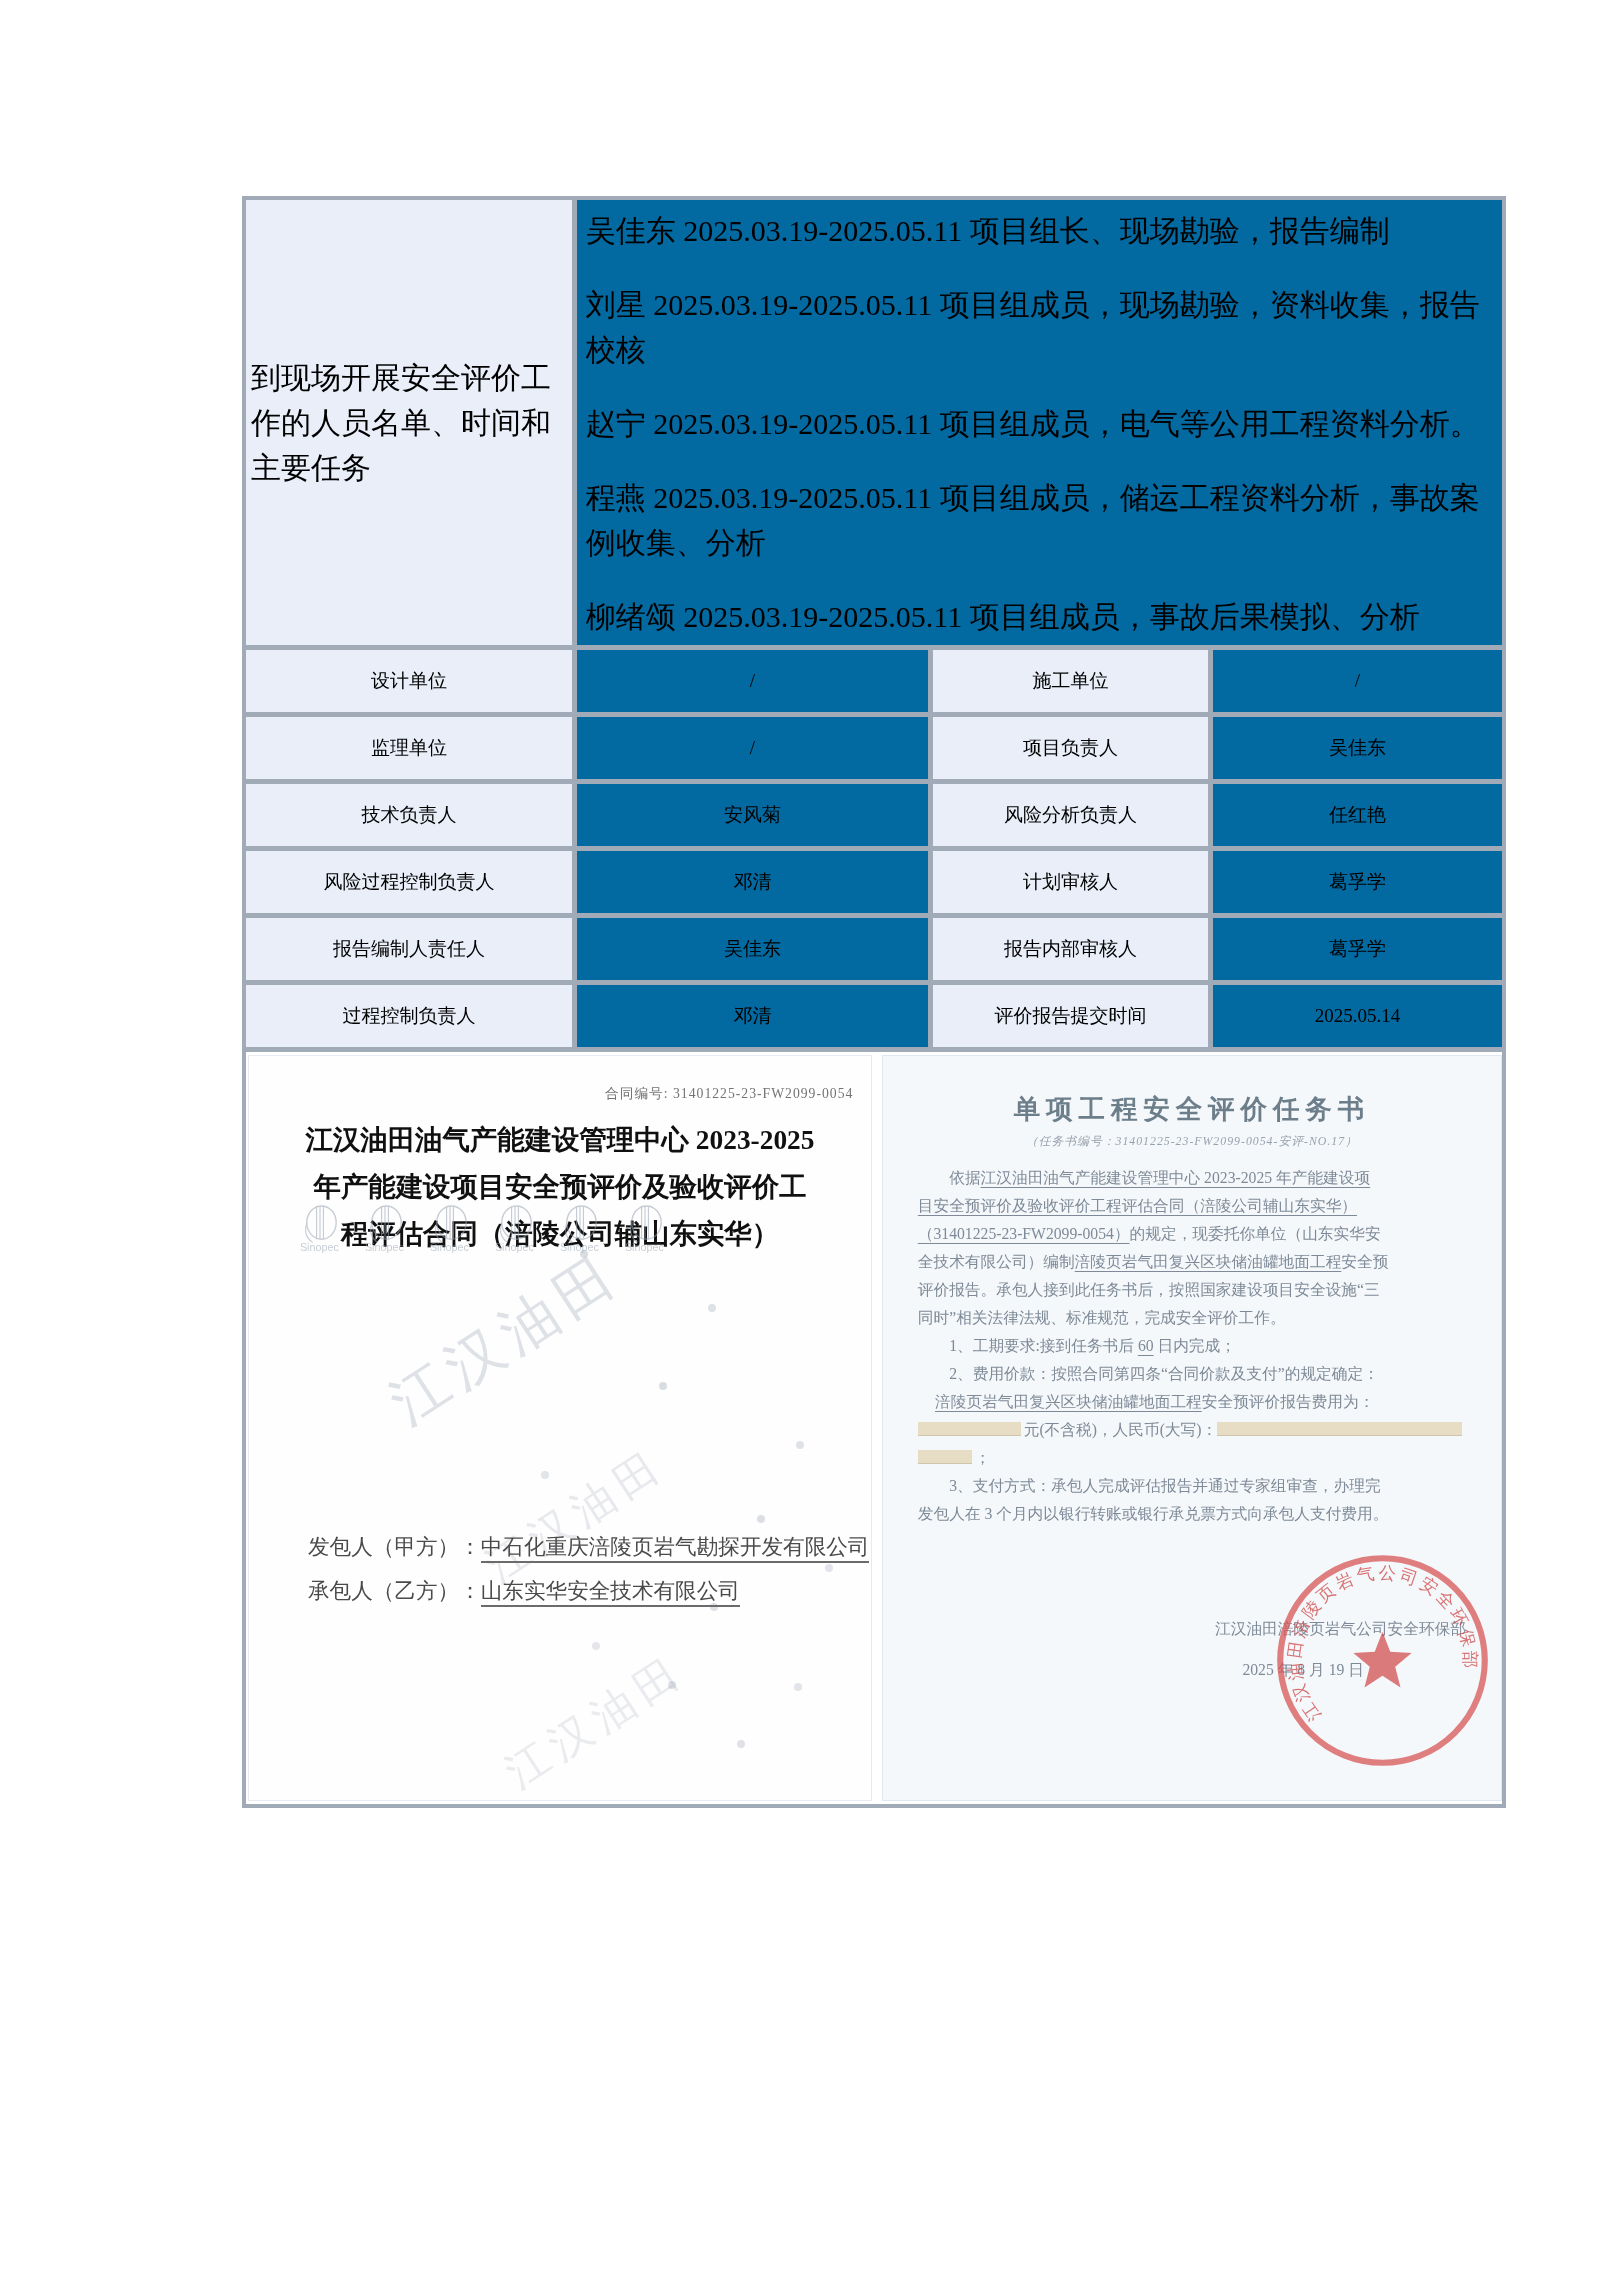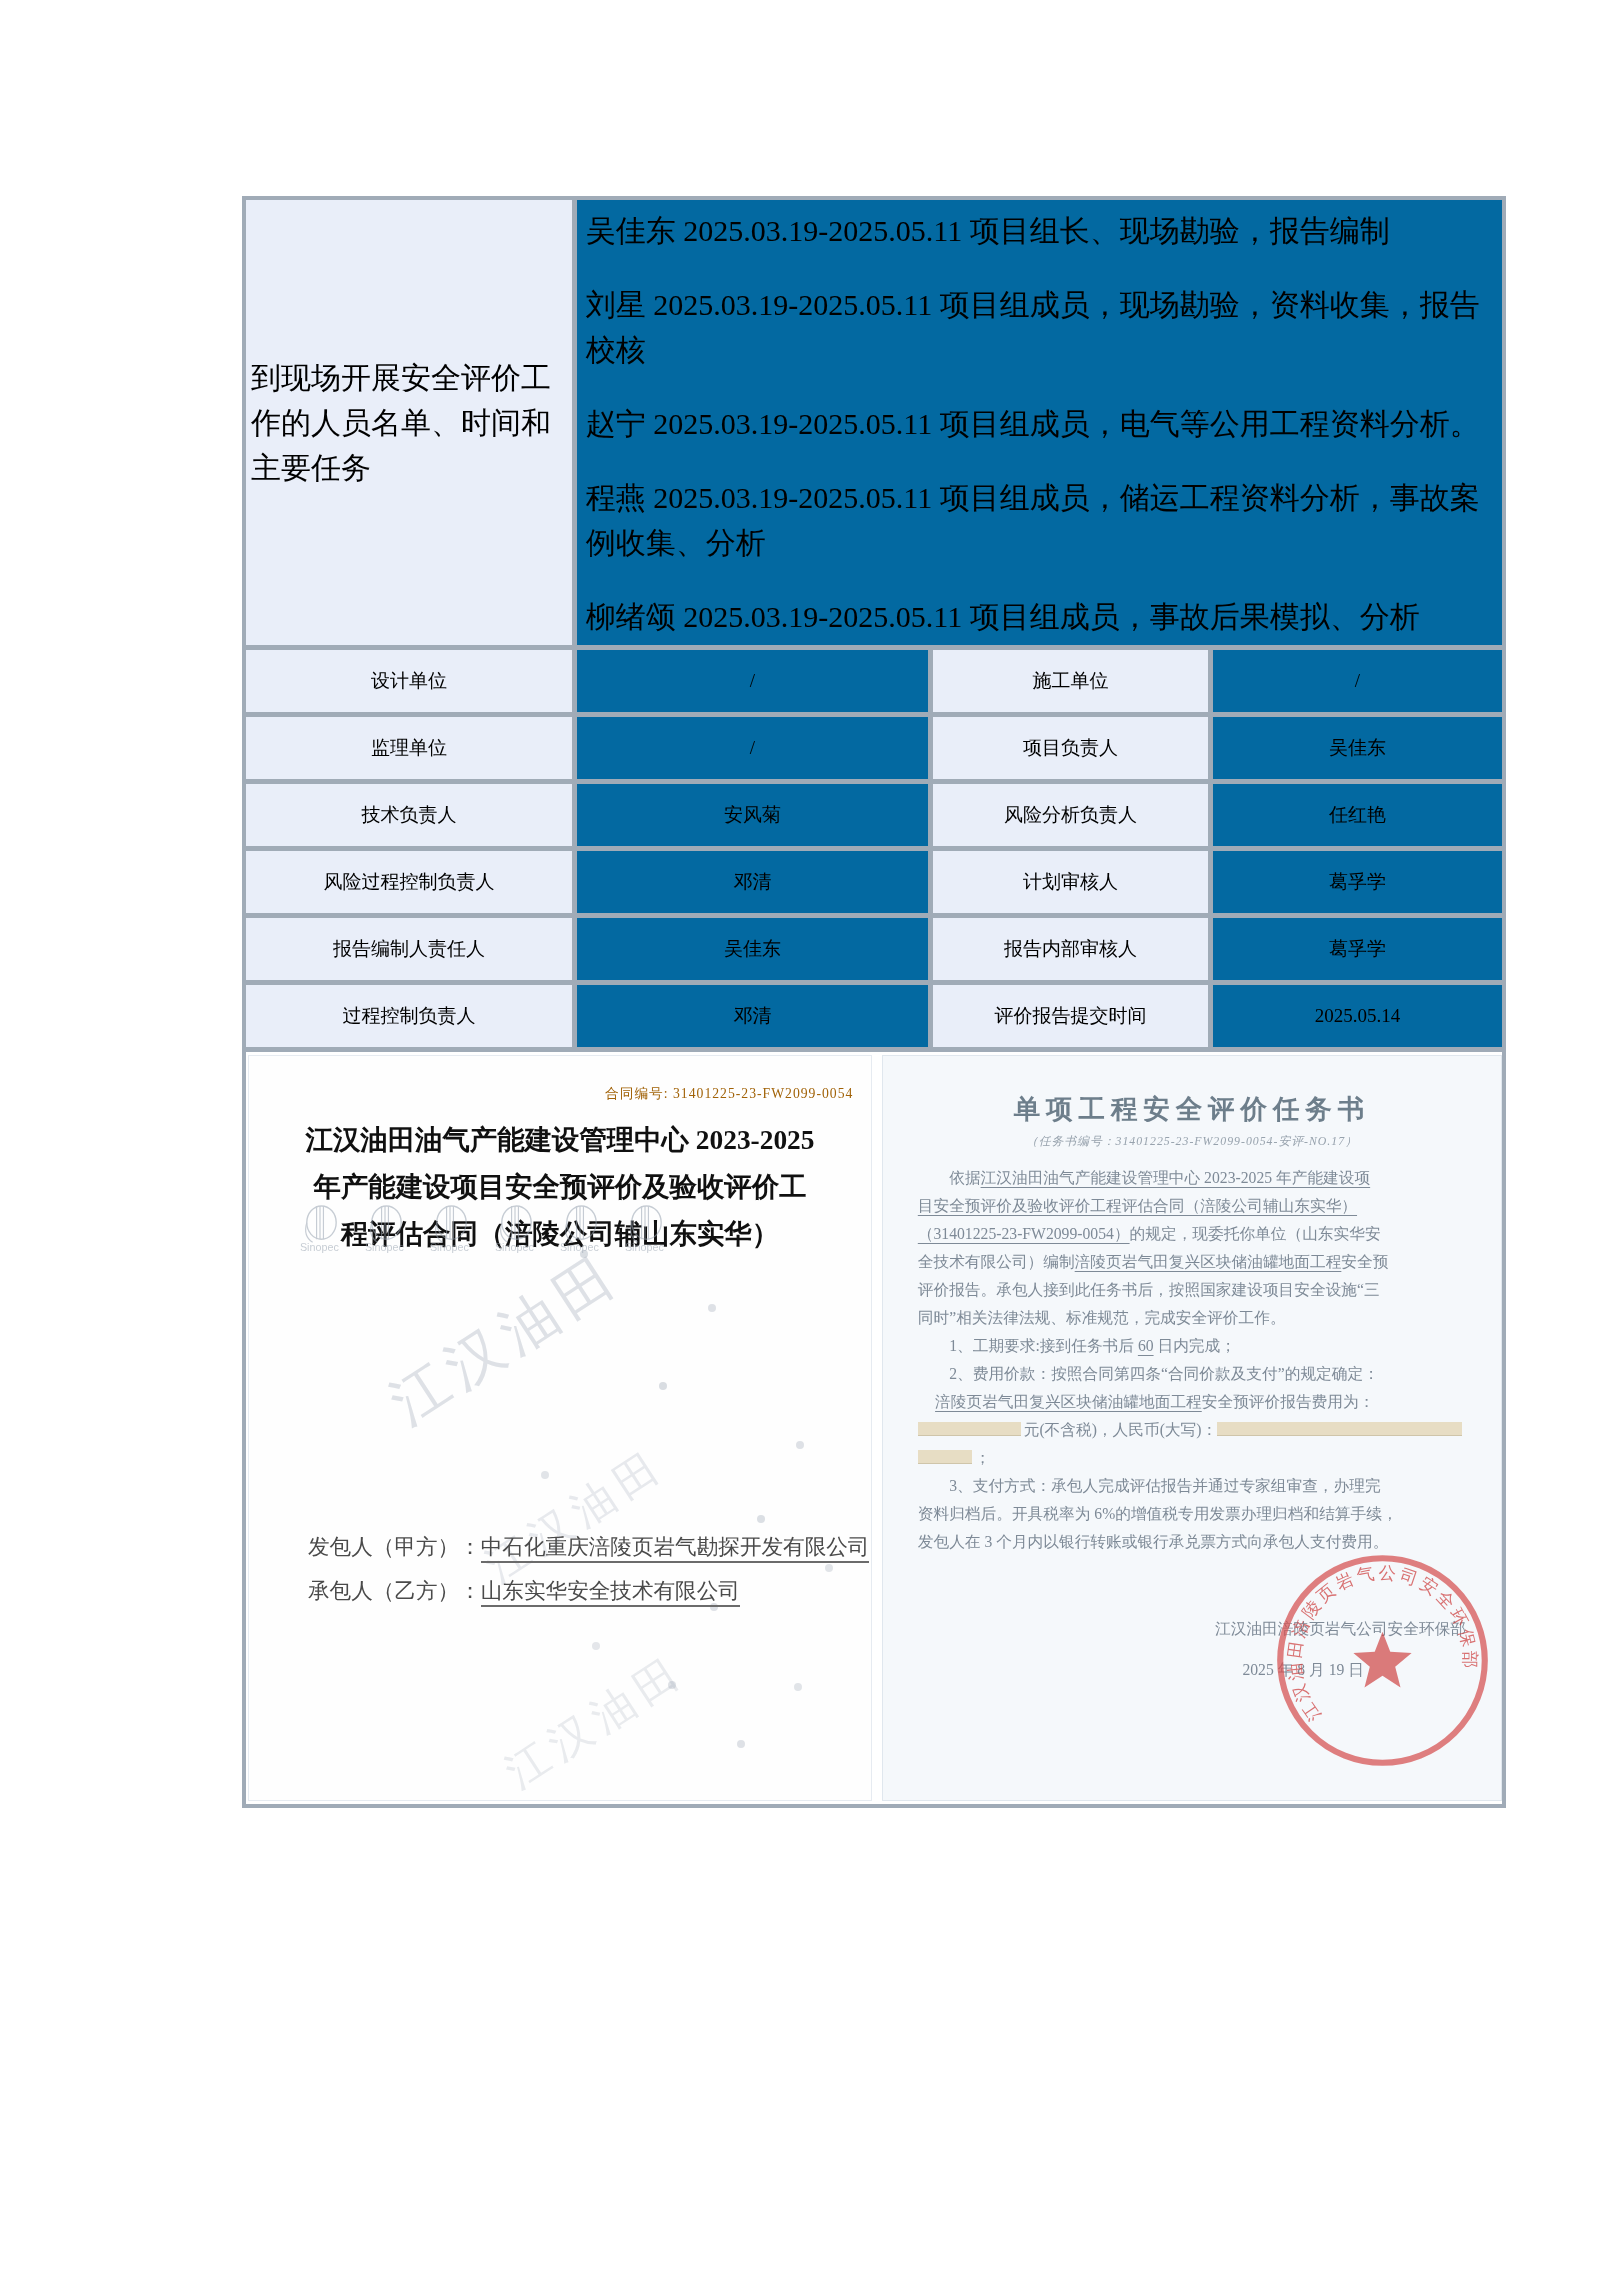--- a/index.html
+++ b/index.html
@@ -41,21 +41,21 @@
 
   
   .ri { padding:2.9px 0 2.9px 2px; }
   .doc { position:relative; height:100%; box-sizing:border-box; overflow:hidden; }
   .doc-left  { width:624px; margin-right:9.8px; background:#fefefe; border:1px solid #e6ebf1; }
   .doc-right { flex:1; background:#f5f8fb; border:1px solid #e0e7ee; color:#7e8a97; }
 
   
   .cno {
     position:absolute; top:29px; right:17.6px;
-    font-size:13.7px; color:#a16207; letter-spacing:1px;
+    font-size:13.7px; color:#737373; letter-spacing:1px;
   }
   .ctitle {
     position:absolute; top:61px; left:27.4px; right:27.4px;
     text-align:center; font-weight:bold; font-size:27.4px; line-height:47px; color:#101010;
   }
   .logo-col { position:absolute; left:41px; top:147px; }
   .logo-col .lg { margin-bottom:57px; opacity:.55; }
   .wm {
     position:absolute; transform:rotate(-33deg);
     color:rgba(148,160,177,0.30); letter-spacing:7.8px; white-space:nowrap;
@@ -231,21 +231,20 @@
           <div class="tl"><span class="u">（31401225-23-FW2099-0054）</span><span>的规定，现委托你单位（山东实华安</span></div>
           <div class="tl"><span>全技术有限公司）编制</span><span class="u">涪陵页岩气田复兴区块储油罐地面工程</span><span>安全预</span></div>
           <div class="tl"><span>评价报告。承包人接到此任务书后，按照国家建设项目安全设施“三</span></div>
           <div class="tl"><span>同时”相关法律法规、标准规范，完成安全评价工作。</span></div>
           <div class="tl ind"><span>1、工期要求:接到任务书后 </span><span class="u">60</span><span> 日内完成；</span></div>
           <div class="tl ind"><span>2、费用价款：按照合同第四条“合同价款及支付”的规定确定：</span></div>
           <div class="tl ind15"><span class="u">涪陵页岩气田复兴区块储油罐地面工程</span><span>安全预评价报告费用为：</span></div>
           <div class="tl"><span class="redact" style="width: 103px;"></span><span>元(不含税)，人民币(大写)：</span><span class="redact" style="width: 245px;"></span></div>
           <div class="tl"><span class="redact" style="width: 54px;"></span><span>；</span></div>
           <div class="tl ind"><span>3、支付方式：承包人完成评估报告并通过专家组审查，办理完</span></div>
-          <div class="tl"><span>资料归档后。开具税率为 6%的增值税专用发票办理归档和结算手续，</span></div>
           <div class="tl"><span>发包人在 3 个月内以银行转账或银行承兑票方式向承包人支付费用。</span></div>
         </div>
 
         <div class="dept">江汉油田涪陵页岩气公司安全环保部</div>
         <div class="tdate">2025 年 8 月 19 日</div>
 
         <svg class="stamp" viewBox="0 0 220 220">
           <defs>
             <path id="ringpath" d="M 53.4 166.6 A 80 80 0 1 1 166.6 166.6" fill="none"></path>
           </defs>

